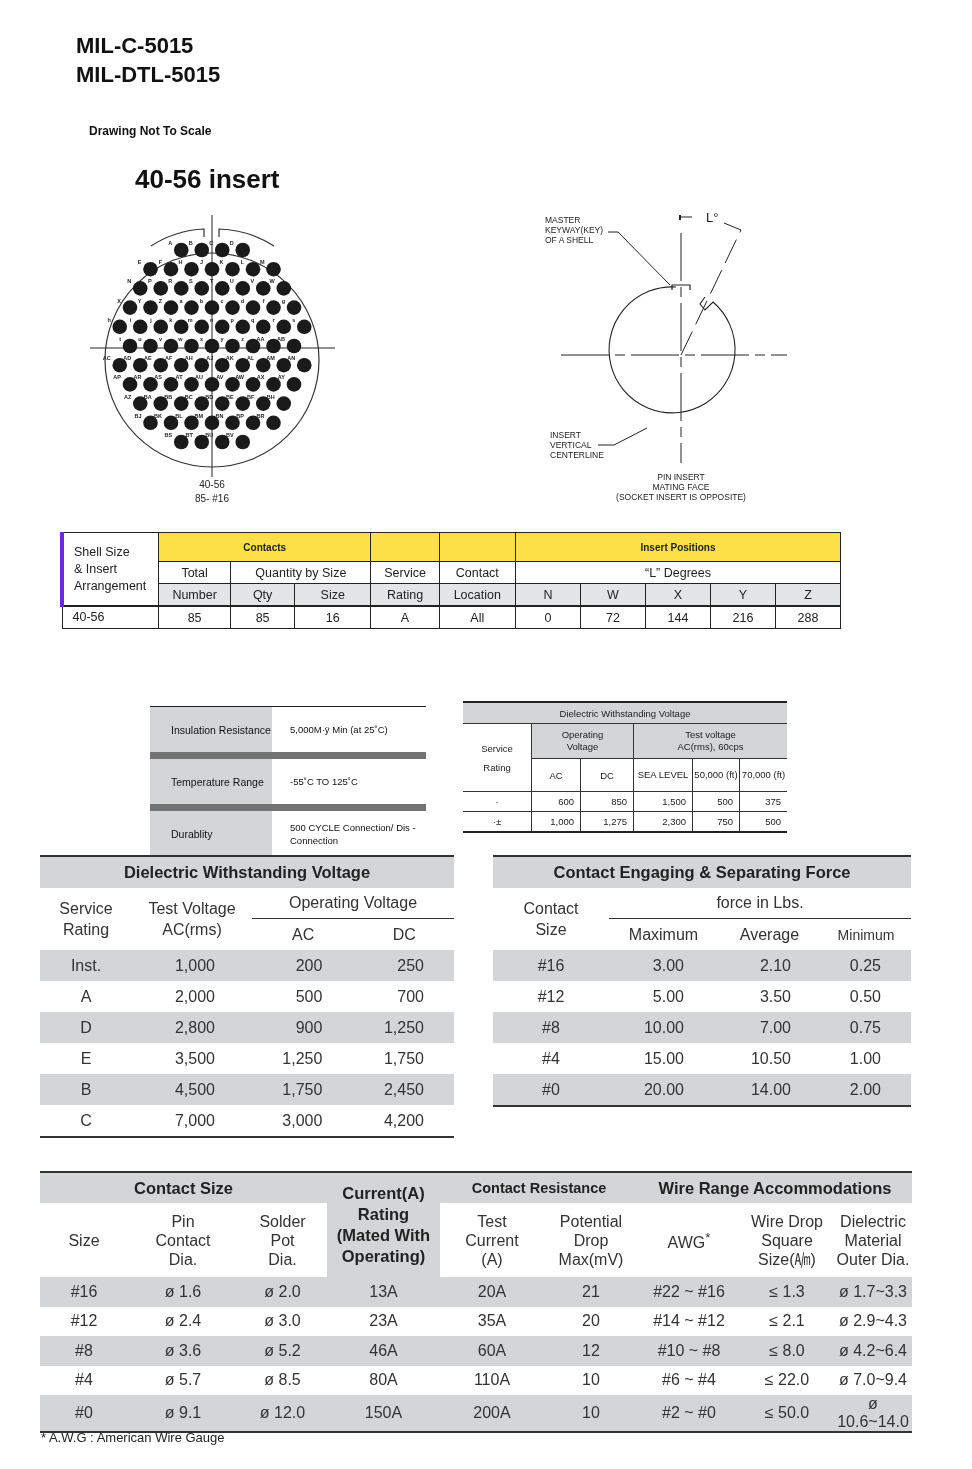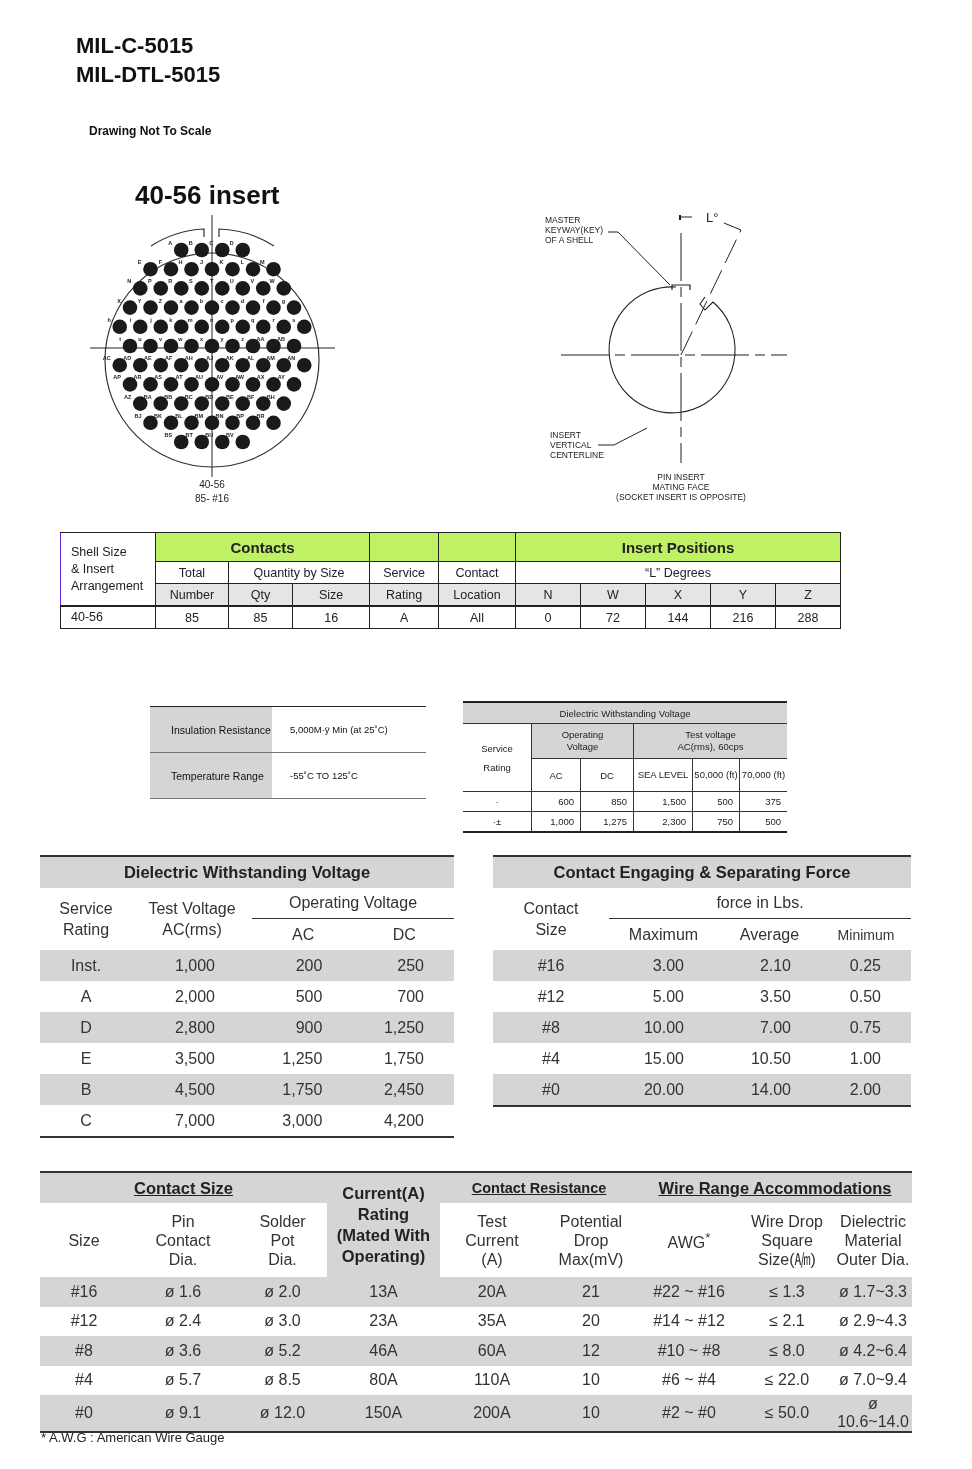--- a/index.html
+++ b/index.html
@@ -1,35 +1,35 @@
 <!DOCTYPE html>
 <html><head>
 <meta charset="utf-8">
 <style>
   html, body { margin:0; padding:0; background:#fff; }
   body { width:972px; height:1469px; position:relative; overflow:hidden; font-family:"Liberation Sans", sans-serif; color:#111; }
   .abs { position:absolute; }
   .title { left:76px; font-weight:bold; font-size:22px; line-height:29px; }
   .note { left:89px; top:124px; font-size:12px; font-weight:bold; }
-  .insert-title { left:135px; top:164px; font-size:26px; font-weight:bold;margin-top:16px; }
+  .insert-title { left:135px; top:164px; font-size:26px; font-weight:bold; }
 
   svg text { font-family:"Liberation Sans", sans-serif; }
 
   table { border-collapse:collapse; }
   
   #arr-table { left:60px; top:532px; width:781px; font-size:12.5px; }
   #arr-table td { border:1px solid #222; text-align:center; height:21px; padding:0 2px; color:#222; }
-  #arr-table .hdr-big { font-weight:bold; font-size:15px; background:#bef264; height:28px; }
+  #arr-table .hdr-big { font-weight:bold; font-size:10px; background:#fde047; height:28px; }
   #arr-table .gray { background:#e3e5e7; }
   #arr-table .lbl { text-align:left; padding-left:10px; line-height:17px; }
   #arr-table tr.data td { border-top:2px solid #222; }
 
   
   #spec-table { left:150px; top:706px; width:276px; font-size:10.5px; }
-  #spec-table td { border-top:1px solid #222; border-bottom:1px solid #737373; height:43px; }
+  #spec-table td { border-top:1px solid #222; border-bottom:7px solid #737373; height:43px; }
   #spec-table td.k { background:#d4d5d7; width:100px; padding-left:21px; font-weight:normal; line-height:12px; }
   #spec-table td.v { padding-left:18px; font-size:9.5px; line-height:13px; }
 
   
   #dwv-small { left:463px; top:701px; width:324px; font-size:9.5px; }
   #dwv-small td { border:1px solid #333; text-align:center; color:#222; }
   #dwv-small .h { background:#d4d5d7; }
   #dwv-small tr.top td { border-top:2px solid #222; }
   #dwv-small td.r { text-align:right; padding-right:6px; }
 
@@ -39,21 +39,21 @@
   .big .cap { background:#d4d5d7; font-weight:bold; font-size:16.5px; height:31px; color:#222; }
   .big tr.shade td { background:#d4d5d7; }
   .big tr.last td { border-bottom:2px solid #333; }
   .big tr.first td { border-top:2px solid #333; }
   #dwv-big { left:40px; top:855px; width:414px; }
   #cesf { left:493px; top:855px; width:418px; }
   .uline { border-bottom:1px solid #333; }
 
   #contact-table { left:40px; top:1171px; width:872px; font-size:16px; color:#333; }
   #contact-table td { text-align:center; padding:0; }
-  #contact-table .cap { background:#d4d5d7; font-weight:bold; height:30px; color:#222; font-size:16.5px;text-decoration:underline; }
+  #contact-table .cap { background:#d4d5d7; font-weight:bold; height:30px; color:#222; font-size:16.5px; }
   #contact-table .cap2 { background:#d4d5d7; font-weight:bold; color:#222; font-size:16.5px; line-height:21px; }
   #contact-table .sub td { height:74px; line-height:19px; }
   #contact-table tr.row td { height:29.5px; }
   #contact-table tr.shade td { background:#d4d5d7; }
   #contact-table tr.last td { border-bottom:2px solid #333; }
   #contact-table tr.head td { border-top:2px solid #333; }
   .foot { left:41px; top:1430px; font-size:13px; color:#222; }
 </style>
 </head>
 <body>
@@ -274,21 +274,21 @@
   <g font-size="8.5" fill="#222" text-anchor="middle">
     <text x="151" y="275">PIN INSERT</text>
     <text x="151" y="285">MATING FACE</text>
     <text x="151" y="295">(SOCKET INSERT IS OPPOSITE)</text>
   </g>
 </svg>
 
 <table class="abs" id="arr-table">
   <tbody>
       <tr>
-    <td rowspan="3" class="lbl" style="width:82px;border-left:1px solid #6d28d9;">
+    <td rowspan="3" class="lbl" style="width:82px;border-left:4px solid #6d28d9;">
       <span>Shell Size</span><br>
       <span>&amp; Insert</span><br>
       <span>Arrangement</span>
     </td>
     <td colspan="3" class="hdr-big">Contacts</td>
     <td class="hdr-big"></td>
     <td class="hdr-big"></td>
     <td colspan="5" class="hdr-big">Insert Positions</td>
   </tr>
   <tr>
@@ -329,20 +329,24 @@
 <table class="abs" id="spec-table">
   <tbody>
       <tr>
     <td class="k">Insulation Resistance</td>
     <td class="v">5,000M·ÿ  Min  (at 25˚C)</td>
   </tr>
   <tr>
     <td class="k">Temperature Range</td>
     <td class="v">-55˚C  TO  125˚C</td>
   </tr>
+  <tr>
+    <td class="k">Durablity</td>
+    <td class="v">500 CYCLE Connection/ Dis - Connection</td>
+  </tr>
 </tbody>
   </table>
 
 <table class="abs" id="dwv-small">
   <tbody>
       <tr class="top">
     <td colspan="6" class="h" style="height:18px;border-left:0;border-right:0;">Dielectric Withstanding Voltage</td>
   </tr>
   <tr>
     <td rowspan="2" style="width:66px;border-left:0;line-height:19px;">

